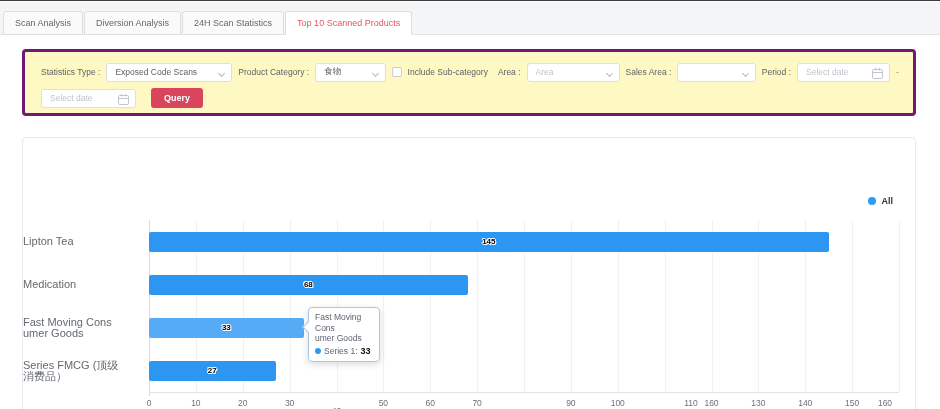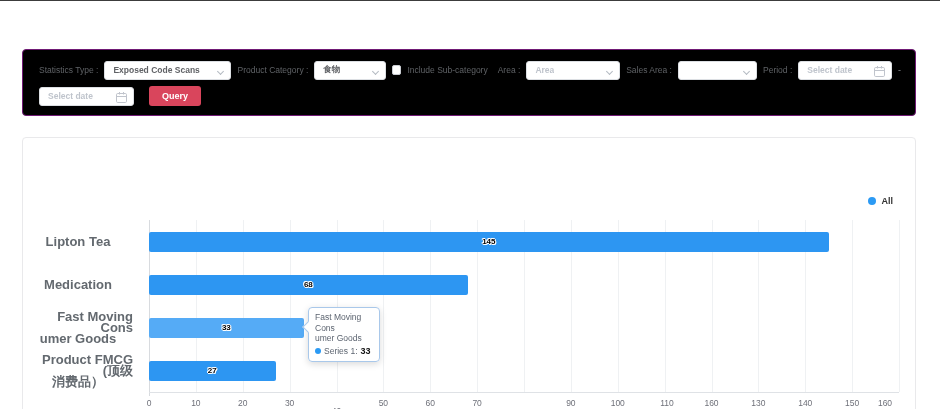--- a/index.html
+++ b/index.html
@@ -10,25 +10,25 @@
   
   .tabbar { position:absolute; left:0; top:1px; width:940px; height:33px;
     background:#f4f5f6; border-bottom:1px solid #e2e4e6; display:flex; align-items:flex-end; padding-left:3px; }
   .tab { height:24px; margin-bottom:-1px; padding:0 11px; display:flex; align-items:center;
     font-size:9px; color:#666; background:#fafafa; border:1px solid #dcdee0;
     border-radius:3px 3px 0 0; margin-right:1px; cursor:pointer; white-space:nowrap; }
   .tab.active { background:#fff; color:var(--tab-red,#e25663); border-bottom-color:#fff; }
 
   
   .filter-panel { position:absolute; left:22px; top:48px; width:894px; height:67px;
-    border:1px solid #701a75; border-radius:4px; background:#000000; padding:9px 14px 0 16px; }
+    border:3px solid #701a75; border-radius:4px; background:#fef9c3; padding:9px 14px 0 16px; }
   .filter-row { display:flex; align-items:center; gap:6px; height:22px; }
   .flabel { font-size:8.5px; color:#5f6266; white-space:nowrap; }
   .select, .dateinput { position:relative; height:19px; border:1px solid #dcdfe3; border-radius:3px;
-    background:#fff; display:flex; align-items:center; padding:0 16px 0 8px; cursor:pointer;font-weight:bold; }
+    background:#fff; display:flex; align-items:center; padding:0 16px 0 8px; cursor:pointer; }
   .sel-value { font-size:8.5px; color:#606266; white-space:nowrap; overflow:hidden; }
   .sel-value.placeholder, .ph { color:#bfc4cc; }
   .chev { position:absolute; right:7px; top:7px; width:5px; height:5px;
     border-right:1px solid #b4bac2; border-bottom:1px solid #b4bac2; transform:rotate(45deg); }
   .cal { position:absolute; right:5px; top:3px; line-height:0; }
   .w130{width:129px;} .w72{width:72px;text-align:right;} .w95{width:95px;} .w80{width:80px;}
   .cb { width:10px; height:10px; border:1px solid #c9ccd2; border-radius:2px; background:#fff; cursor:pointer; }
   .dash { font-size:9px; color:#8a8d92; }
   .row2 { margin-top:4px; }
   .query-btn { height:20px; padding:0 13px; margin-left:9px; background:var(--accent,#d9455c); color:#fff;
@@ -40,40 +40,46 @@
     border:1px solid #e9e9eb; border-radius:4px; background:#fff; }
   .legend { position:absolute; right:22px; top:58px; display:flex; align-items:center; gap:5px; cursor:pointer; }
   .legend-dot { width:8px; height:8px; border-radius:50%; background:#2b9af4; }
   .legend-label { font-size:9px; font-weight:bold; color:#333; }
 
   .gridline { position:absolute; width:1px; background:#eff1f3; }
   .axis-v { position:absolute; width:1px; background:#d8dbdf; }
   .axis-h { position:absolute; height:1px; background:#dfe2e6; }
   .tick-label { position:absolute; width:30px; text-align:center; font-size:8.5px; color:#6e7079; }
   .cat-label { position:absolute; left:0; width:118px; padding-right:8px; display:flex; flex-direction:column;
-    justify-content:center; align-items:center; font-size:13px; color:#63696f; line-height:11px; text-align:right;font-weight:bold; }
+    justify-content:center; align-items:flex-start; font-size:11px; color:#63696f; line-height:11px; text-align:right; }
   .bar { position:absolute; height:20px; border-radius:2px; cursor:pointer; }
   .bar-value { position:absolute; transform:translateX(-50%); font-size:8px; font-weight:bold; color:#000;
     text-shadow:-1px 0 0 #fff,1px 0 0 #fff,0 -1px 0 #fff,0 1px 0 #fff,-1px -1px 0 #fff,1px 1px 0 #fff; }
 
   .tooltip { position:absolute; left:285px; top:169px; width:72px; background:rgba(255,255,255,.97);
     border:1px solid #a9c8ea; border-radius:4px; box-shadow:0 2px 7px rgba(0,0,0,.15);
     padding:4px 6px 5px 6px; z-index:5; }
   .tooltip .arrow { position:absolute; left:-5px; top:15px; width:8px; height:8px; background:#fff;
     border-left:1px solid #a9c8ea; border-bottom:1px solid #a9c8ea; transform:rotate(45deg); }
   .tt-title { font-size:8.5px; color:#5c6470; line-height:10.5px; }
   .tt-series { margin-top:2px; display:flex; align-items:center; gap:3px; font-size:8.5px; color:#5c6470; }
   .tt-dot { width:6px; height:6px; border-radius:50%; background:#2b9af4; }
   .tt-series b { color:#111; font-size:9px; }
 </style>
 </head>
 <body>
 
 <div class="page">
 
+  <div class="tabbar" id="tabbar">
+      <div class="tab">Scan Analysis</div>
+      <div class="tab">Diversion Analysis</div>
+      <div class="tab">24H Scan Statistics</div>
+      <div class="tab active">Top 10 Scanned Products</div>
+    </div>
 
   <div class="filter-panel">
     <div class="filter-row">
       <span class="flabel">Statistics Type :</span>
       <div class="select w130">
         <span class="sel-value">Exposed Code Scans</span>
         <span class="chev"></span>
       </div>
       <span class="flabel">Product Category :</span>
       <div class="select w72">
@@ -151,21 +157,21 @@
       <div class="tick-label" style="left: 392.25px; top: 260px;">60</div>
       <div class="gridline" style="left: 454.125px; top: 82px; height: 172px;"></div>
       <div class="tick-label" style="left: 439.125px; top: 260px;">70</div>
       <div class="gridline" style="left: 501px; top: 82px; height: 172px;"></div>
       <div class="tick-label" style="left: 486px; top: 260px; margin-top: 16px;">80</div>
       <div class="gridline" style="left: 547.875px; top: 82px; height: 172px;"></div>
       <div class="tick-label" style="left: 532.875px; top: 260px;">90</div>
       <div class="gridline" style="left: 594.75px; top: 82px; height: 172px;"></div>
       <div class="tick-label" style="left: 579.75px; top: 260px;">100</div>
       <div class="gridline" style="left: 641.625px; top: 82px; height: 172px;"></div>
-      <div class="tick-label" style="left: 629px; top: 260px;">110</div>
+      <div class="tick-label" style="left: 653px; top: 260px;">110</div>
       <div class="gridline" style="left: 688.5px; top: 82px; height: 172px;"></div>
       <div class="tick-label" style="left: 673.5px; top: 260px;">160</div>
       <div class="gridline" style="left: 735.375px; top: 82px; height: 172px;"></div>
       <div class="tick-label" style="left: 720.375px; top: 260px;">130</div>
       <div class="gridline" style="left: 782.25px; top: 82px; height: 172px;"></div>
       <div class="tick-label" style="left: 767.25px; top: 260px;">140</div>
       <div class="gridline" style="left: 829.125px; top: 82px; height: 172px;"></div>
       <div class="tick-label" style="left: 814.125px; top: 260px;">150</div>
       <div class="gridline" style="left: 876px; top: 82px; height: 172px;"></div>
       <div class="tick-label" style="left: 847px; top: 260px;">160</div>
@@ -180,20 +186,20 @@
       </div>
       <div class="bar" style="left: 126px; top: 136.5px; width: 318.75px; background: rgb(45, 150, 242);"></div>
       <div class="bar-value" style="left: 285.375px; top: 141.5px;">68</div>
       <div class="cat-label" style="top: 168px; height: 43px;">
         <div>Fast Moving Cons</div>
         <div>umer Goods</div>
       </div>
       <div class="bar" style="left: 126px; top: 179.5px; width: 154.688px; background: rgb(85, 171, 246);"></div>
       <div class="bar-value" style="left: 203.344px; top: 184.5px;">33</div>
       <div class="cat-label" style="top: 211px; height: 43px;">
-        <div>Product FMCG (顶级</div>
+        <div>Series FMCG (顶级</div>
         <div>消费品）</div>
       </div>
       <div class="bar" style="left: 126px; top: 222.5px; width: 126.562px; background: rgb(45, 150, 242);"></div>
       <div class="bar-value" style="left: 189.281px; top: 227.5px;">27</div>
     </div>
 
 </div>
 
 </body></html>

